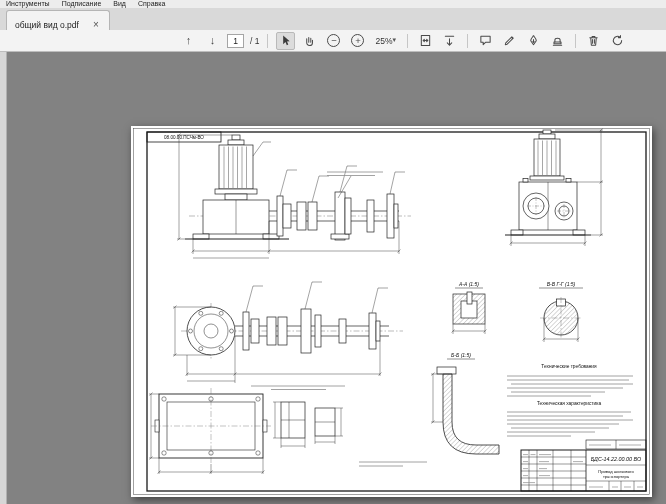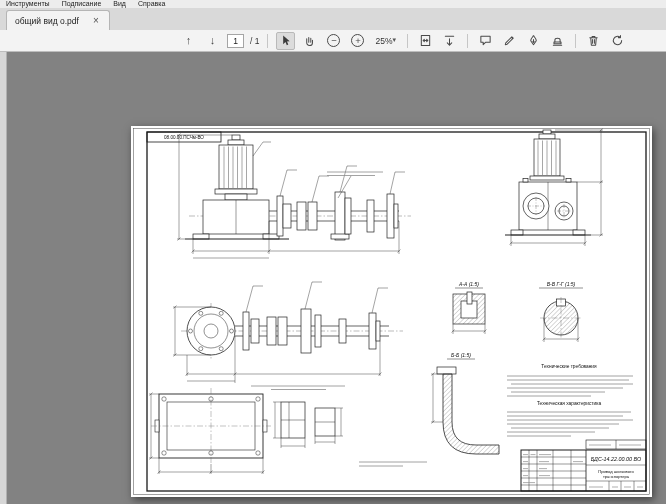--- a/index.html
+++ b/index.html
@@ -3,21 +3,21 @@
 <meta charset="utf-8">
 <style>
   *{margin:0;padding:0;box-sizing:border-box}
   html,body{width:666px;height:504px;overflow:hidden}
   body{font-family:"Liberation Sans",sans-serif;background:#828282}
 
   .menubar{height:8px;background:#ededed;display:flex;align-items:flex-end;gap:12px;padding:0 6px;overflow:hidden}
   .menubar span{font-size:7px;line-height:9px;color:#222;white-space:nowrap}
 
   .tabbar{height:22px;background:#d9d9d9;display:flex;align-items:flex-end;padding:0 0 0 6px}
-  .tab{height:20px;background:#f3f3f3;border:1px solid #b5b5b5;border-bottom:none;border-radius:3px 3px 0 0;display:flex;align-items:center;gap:14px;padding:0 8px;min-width:104px}
+  .tab{height:20px;background:#f3f3f3;border:1px solid #b5b5b5;border-bottom:none;border-radius:3px 3px 0 0;display:flex;align-items:flex-end;gap:14px;padding:0 8px;min-width:104px}
   .tab-title{font-size:8.5px;color:#222;white-space:nowrap}
   .tab-close{font-size:10px;color:#555;line-height:1}
 
   .toolbar{height:22px;background:#f3f3f3;border-bottom:1px solid #bdbdbd;display:flex;align-items:center}
   .toolbar-group{display:flex;align-items:center;gap:5px;margin:0 auto;padding-left:140px}
   .tbtn{border:none;background:transparent;width:19px;height:18px;display:flex;align-items:center;justify-content:center;padding:0}
   .tbtn.active{background:#dcdcdc;border:1px solid #b9b9b9;border-radius:2px}
   .uicon{font-size:11px;color:#444;line-height:1}
   .circle-icon{width:13px;height:13px;border:1px solid #4a4a4a;border-radius:50%;font-size:9.5px;color:#4a4a4a;display:flex;align-items:center;justify-content:center;line-height:1}
   .page-input{width:17px;height:14px;border:1px solid #a5a5a5;background:#fff;font-size:8.5px;text-align:center;font-family:inherit;color:#222}

